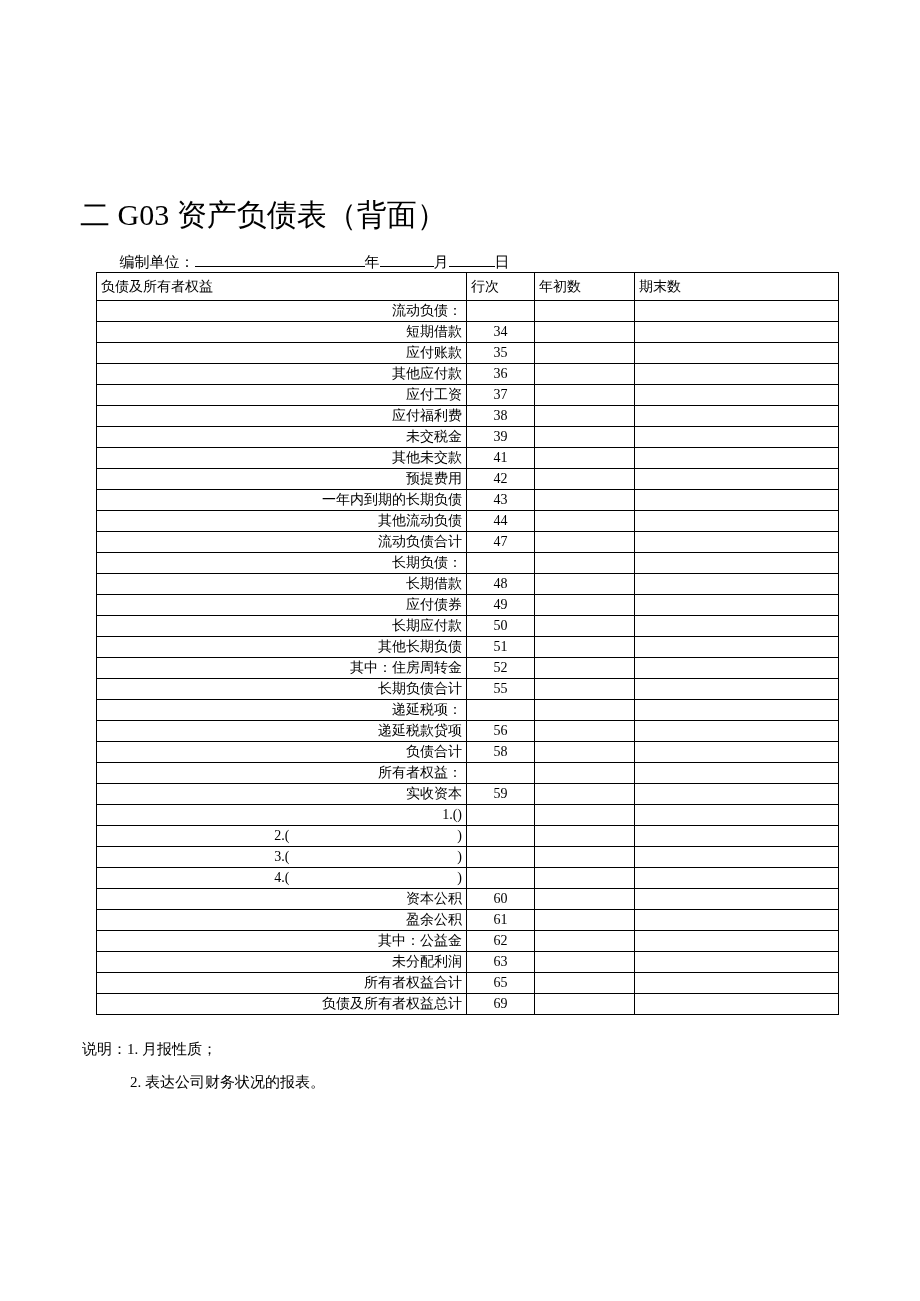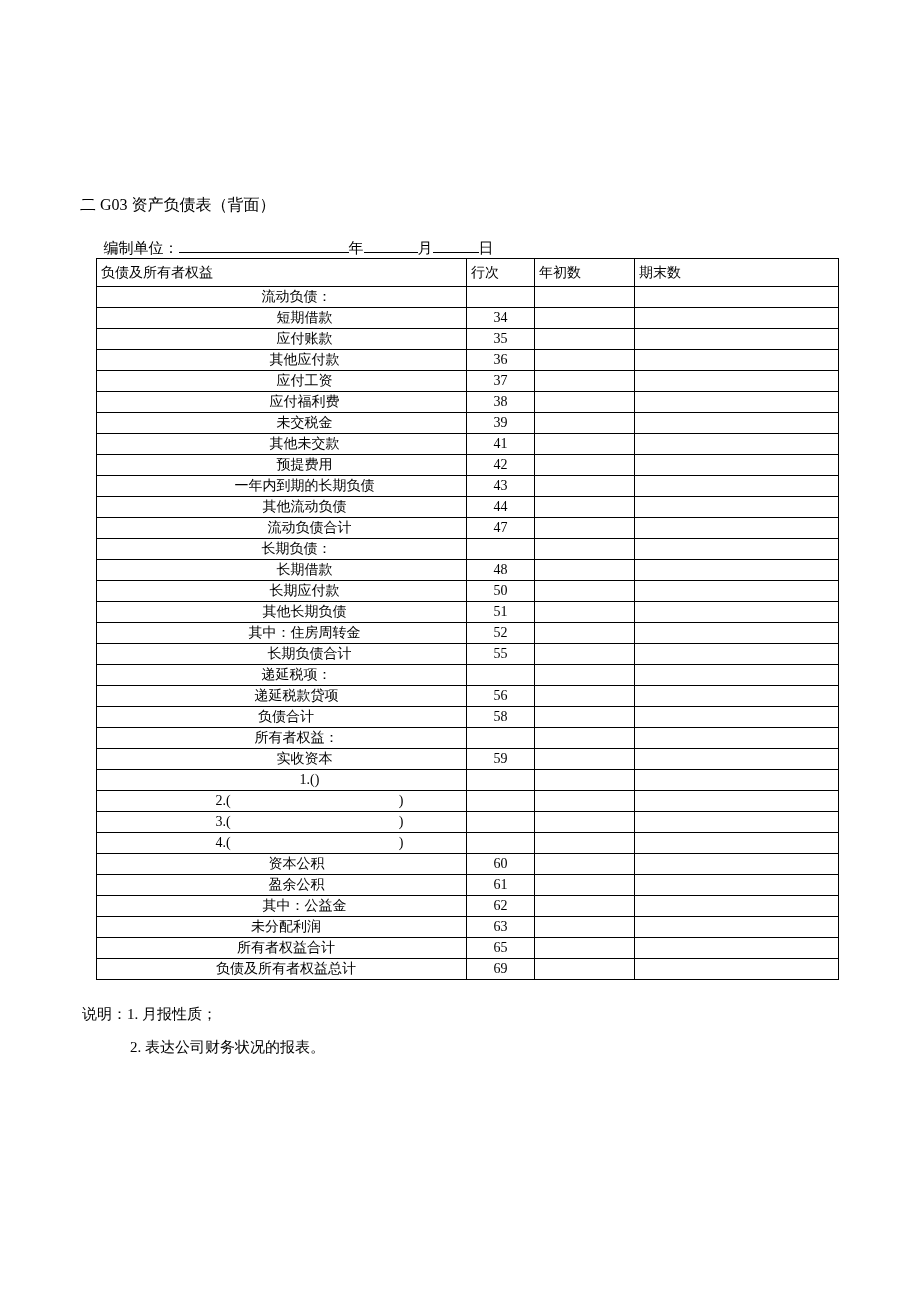--- a/index.html
+++ b/index.html
@@ -4,27 +4,26 @@
   <style>
     * { box-sizing: border-box; margin: 0; padding: 0; }
     body {
       background: #ffffff;
       font-family: "SimSun", "宋体", serif;
       color: #000;
       width: 920px;
       padding: 195px 80px 60px 80px;
     }
     .title {
-      font-size: 16px;
-      margin-bottom: 6px;
+      font-size: 30px;
       margin-left: 0;
     }
     .meta-line {
       font-size: 15px;
-      margin-left: 16px;
+      margin-left: 32px;
       margin-bottom: 0px;
       white-space: pre;
     }
     .meta-line .blank-long { display:inline-block; border-bottom:1px solid #000; width:170px; height:14px; vertical-align:baseline;}
     .meta-line .blank-mid  { display:inline-block; border-bottom:1px solid #000; width:54px;  height:14px; vertical-align:baseline;}
     .meta-line .blank-sm   { display:inline-block; border-bottom:1px solid #000; width:46px;  height:14px; vertical-align:baseline;}
     table {
       border-collapse: collapse;
       width: 100%;
       table-layout: fixed;
@@ -43,21 +42,21 @@
       vertical-align: middle;
       white-space: nowrap;
       overflow: hidden;
     }
     th {
       font-weight: normal;
       text-align: left;
       height: 28px;
     }
     td.col-row { text-align: center; }
-    td.name { text-align: center; }
+    td.name { text-align: right; }
     .ind0 { padding-left: 13px; }
     .ind1 { padding-left: 34px; }
     .ind2 { padding-left: 50px; }
     .ind3 { padding-left: 60px; }
     .center { text-align:center; }
     .notes {
       margin-top: 18px;
       margin-left: 2px;
       font-size: 15px;
       line-height: 2.2;
@@ -167,20 +166,26 @@
         <td></td>
         <td></td>
       </tr>
       <tr>
         <td class="name ind2">长期借款</td>
         <td class="col-row">48</td>
         <td></td>
         <td></td>
       </tr>
       <tr>
+        <td class="name ind2">应付债券</td>
+        <td class="col-row">49</td>
+        <td></td>
+        <td></td>
+      </tr>
+      <tr>
         <td class="name ind2">长期应付款</td>
         <td class="col-row">50</td>
         <td></td>
         <td></td>
       </tr>
       <tr>
         <td class="name ind2">其他长期负债</td>
         <td class="col-row">51</td>
         <td></td>
         <td></td>

